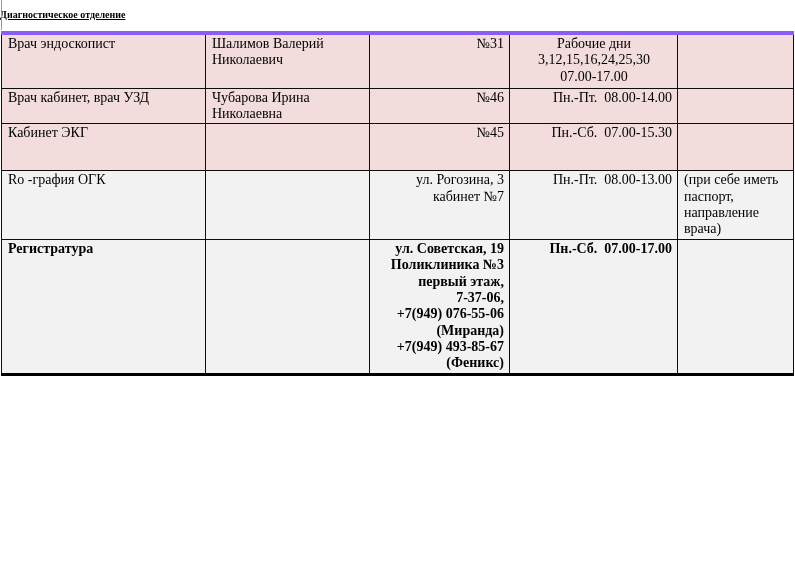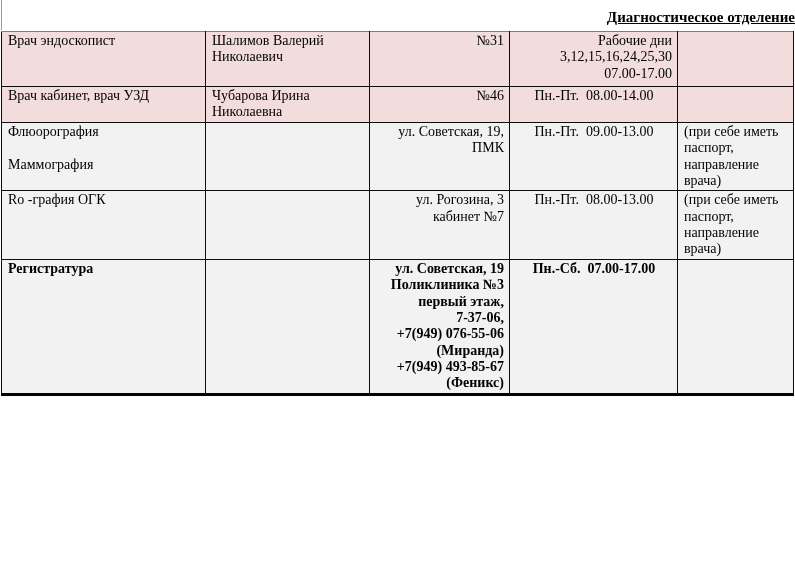--- a/index.html
+++ b/index.html
@@ -5,45 +5,45 @@
   html,body{margin:0;padding:0;}
   body{
     width:795px;height:575px;background:#ffffff;
     font-family:"Liberation Serif","DejaVu Serif",serif;
     color:#000;position:relative;overflow:hidden;
   }
   .page-edge{
     position:absolute;left:1px;top:0;width:1px;height:30px;background:#9a9a9a;
   }
   .doc-title{
-    height:22px;padding-top:9px;text-align:right;
-    font-weight:bold;text-decoration:underline;font-size:15px;line-height:1.1;
+    height:22px;padding-top:9px;text-align:left;
+    font-weight:bold;text-decoration:underline;font-size:10px;line-height:1.1;
   }
   table.sched{
     border-collapse:collapse;table-layout:fixed;
     margin-left:1px;width:792px;
   }
   table.sched td{
     border:1px solid #0d0d0d;
     vertical-align:top;
     padding:1px 5px 1px 6px;
     font-size:14px;line-height:1.17;
     white-space:pre-wrap;
     overflow:hidden;
     word-wrap:break-word;
   }
-  tr.r-first td{border-top:1px solid #8b5cf6;}
+  tr.r-first td{border-top:4px solid #8b5cf6;}
   tr.r-last td{border-bottom:3px solid #000;}
   td:first-child{border-left:1px solid #2a2a2a;}
   td:last-child{border-right:2px solid #000;}
   tr.bg-pink td{background:#f2dddc;}
   tr.bg-gray td{background:#f2f2f2;}
   td.c3{text-align:right;padding-left:2px;padding-right:2px;}
-  td.c4{text-align:center;}
-  td.c4.center{text-align:right;}
+  td.c4{text-align:right;}
+  td.c4.center{text-align:center;}
   tr.bold-row td{font-weight:bold;}
 </style>
 </head>
 <body>
 
 <div class="page-edge"></div>
 
 <div class="doc-title">Диагностическое отделение</div>
 
 <table class="sched">
@@ -66,32 +66,26 @@
       <td></td>
     </tr>
     <tr class="bg-pink" style="height:33px">
       <td>Врач кабинет, врач УЗД</td>
       <td>Чубарова Ирина
 Николаевна</td>
       <td class="c3">№46</td>
       <td class="c4">Пн.-Пт.  08.00-14.00</td>
       <td></td>
     </tr>
-    <tr class="bg-gray" style="height:67px">
-      <td>Флюорография
-
-Маммография</td>
+    <tr class="bg-pink" style="height:47px">
+      <td>Кабинет ЭКГ</td>
       <td></td>
-      <td class="c3">ул. Советская, 19,
-ПМК</td>
-      <td class="c4">Пн.-Пт.  09.00-13.00</td>
-      <td>(при себе иметь
-паспорт,
-направление
-врача)</td>
+      <td class="c3">№45</td>
+      <td class="c4">Пн.-Сб.  07.00-15.30</td>
+      <td></td>
     </tr>
     <tr class="bg-gray" style="height:68px">
       <td>Ro -графия ОГК</td>
       <td></td>
       <td class="c3">ул. Рогозина, 3
 кабинет №7</td>
       <td class="c4">Пн.-Пт.  08.00-13.00</td>
       <td>(при себе иметь
 паспорт,
 направление

